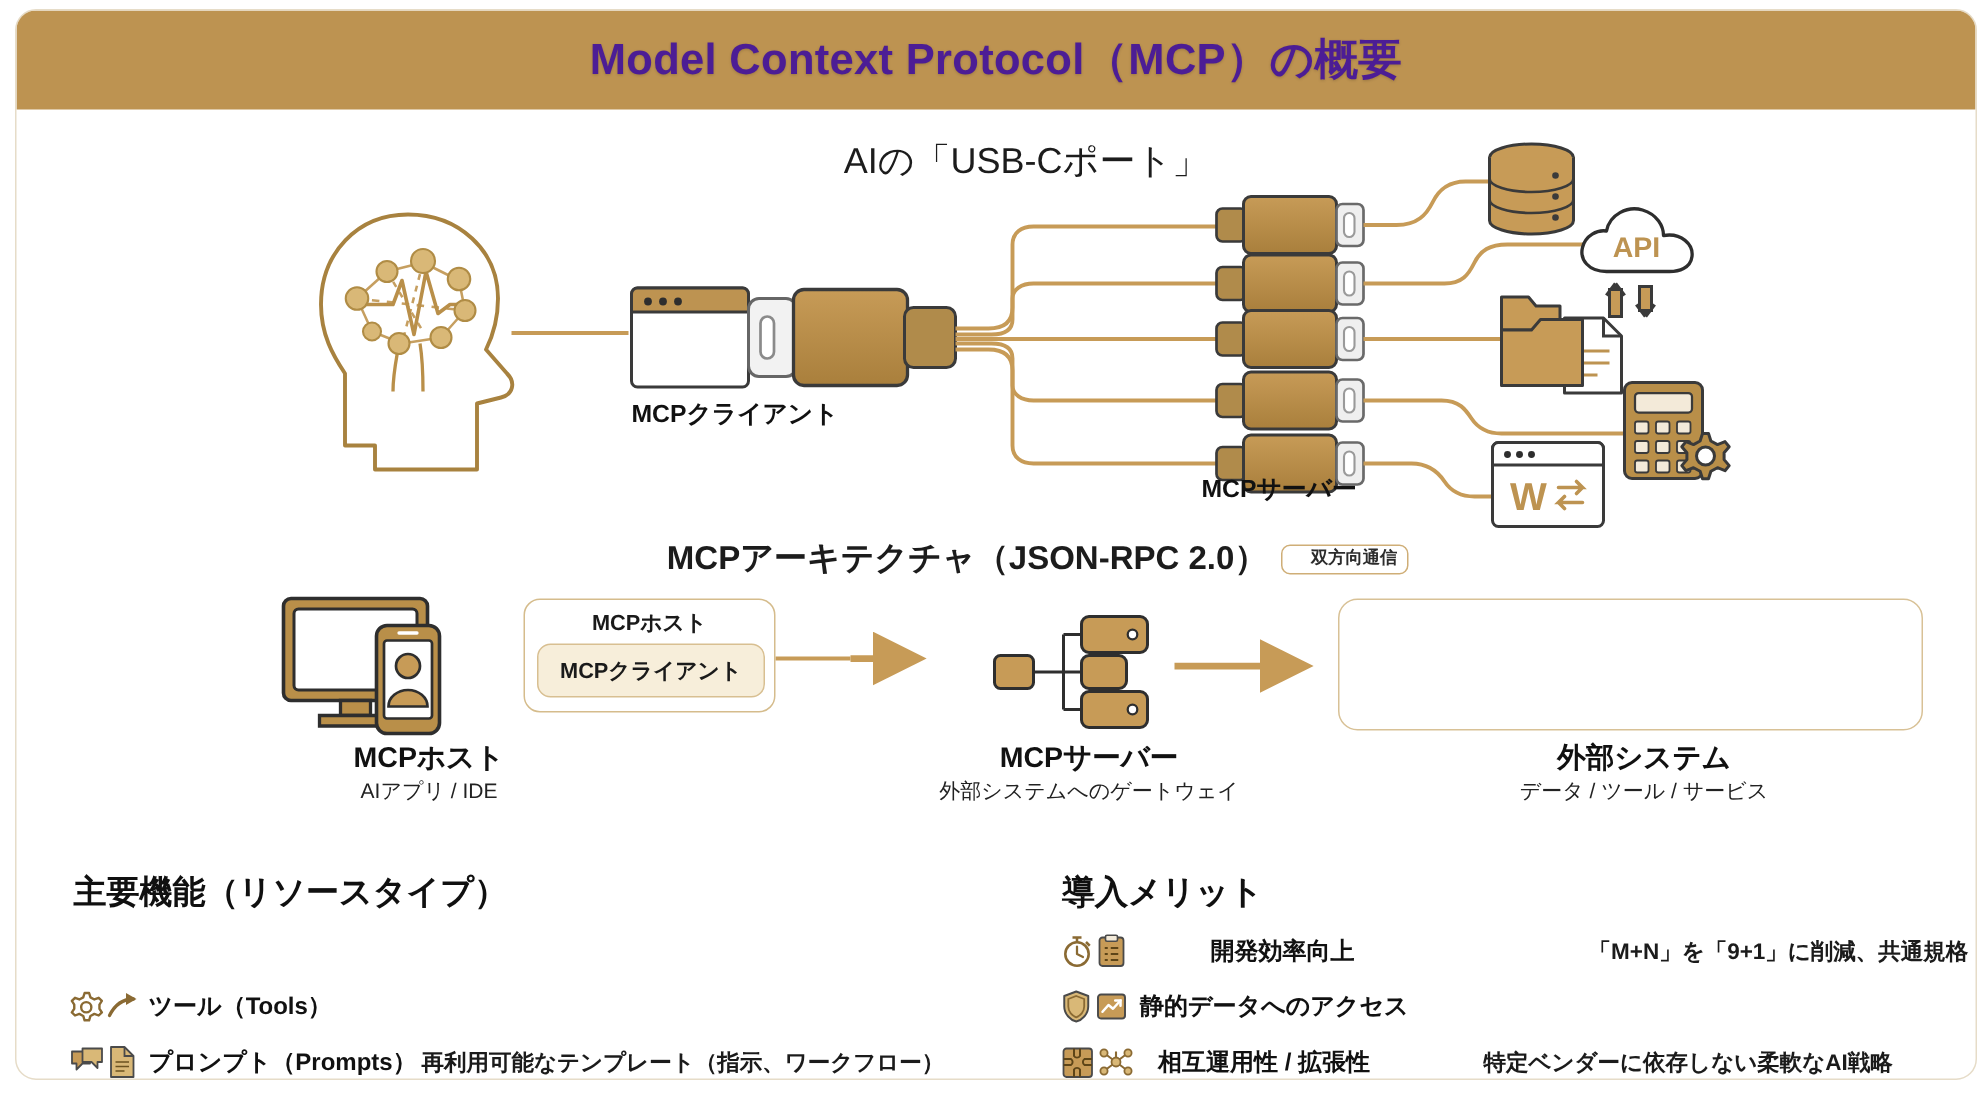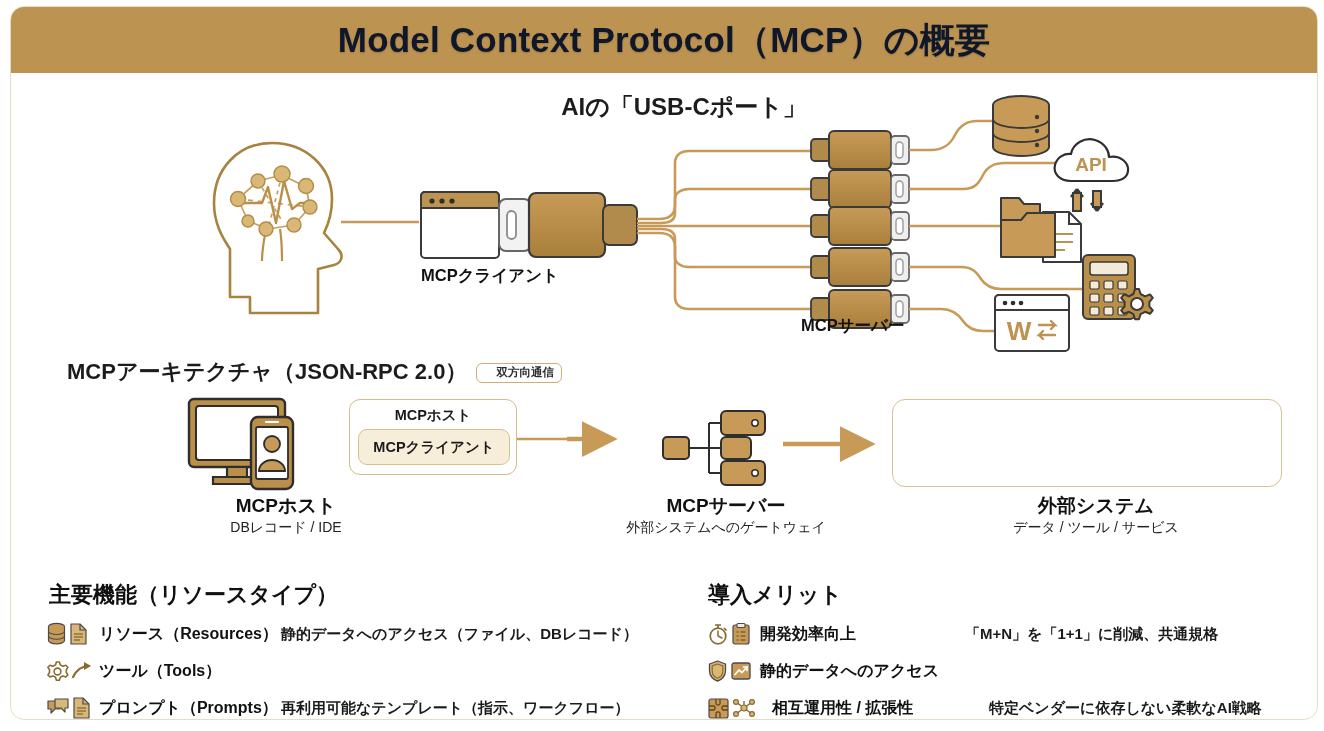--- a/index.html
+++ b/index.html
@@ -38,37 +38,37 @@
     left: 0;
     top: 0;
     width: 100%;
     height: 66px;
     background: #bd9351;
     display: flex;
     align-items: center;
     justify-content: center;
   }
   .header-title {
-    color: #0f172a;
-    font-size: 35px;
+    color: #4c1d95;
+    font-size: 29px;
     font-weight: bold;
     letter-spacing: 0.2px;
     text-shadow: 0 1px 2px rgba(0,0,0,0.18);
     white-space: nowrap;
   }
 
   
   .sec1-title {
     position: absolute;
     left: 0;
     top: 84px;
     width: 100%;
     text-align: center;
     font-size: 24px;
-    font-weight: bold;
+    font-weight: normal;
     color: #1c1c1c;
   }
   .sec1-title .inner { padding-left: 40px; }
 
   .svg-layer {
     position: absolute;
     left: 0; top: 0;
     width: 1308px;
     height: 714px;
     pointer-events: none;
@@ -82,21 +82,21 @@
   }
   .lbl-mcp-client { left: 410px; top: 258px; font-size: 16.5px; }
   .lbl-mcp-server-top { left: 790px; top: 308px; font-size: 16.5px; }
 
   
   .sec2-title {
     position: absolute;
     left: 0;
     top: 350px;
     width: 100%;
-    text-align: left;
+    text-align: center;
     font-size: 22px;
     font-weight: bold;
     color: #1c1c1c;
   }
   .sec2-title .row {
     display: inline-flex;
     align-items: center;
     gap: 9px;
     padding-left: 56px;
   }
@@ -220,21 +220,21 @@
     font-weight: bold;
     color: #1b1b1b;
   }
 
   
   .L1 { left: 36px; top: 613px; }
   .L2 { left: 36px; top: 650px; }
   .L3 { left: 36px; top: 687px; }
   .left-name  { width: 182px; display: inline-block; }
   
-  .R1 { left: 697px; top: 613px; }
+  .R1 { left: 697px; top: 613px; gap: 47px; }
   .R2 { left: 697px; top: 650px; }
   .R3 { left: 697px; top: 687px; gap: 12px; }
   .right-name { width: 205px; display: inline-block; }
 
   svg { display: block; overflow: visible; }
 </style>
 </head>
 <body>
 
 <div class="page">
@@ -522,52 +522,34 @@
 
     <div class="host-box">
       <div class="host-box-title">MCPホスト</div>
       <div class="client-chip">MCPクライアント</div>
     </div>
 
     <div class="ext-box"></div>
 
     <div class="node-label nl-host">
       <span class="main">MCPホスト</span>
-      <span class="sub">DBレコード / IDE</span>
+      <span class="sub">AIアプリ / IDE</span>
     </div>
     <div class="node-label nl-server">
       <span class="main">MCPサーバー</span>
       <span class="sub">外部システムへのゲートウェイ</span>
     </div>
     <div class="node-label nl-ext">
       <span class="main">外部システム</span>
       <span class="sub">データ / ツール / サービス</span>
     </div>
 
     <div class="col-title ct-left">主要機能（リソースタイプ）</div>
     <div class="col-title ct-right">導入メリット</div>
 
-    <div class="lrow L1">
-      <span class="icons">
-        <svg width="19" height="22" viewBox="0 0 19 22">
-          <ellipse cx="9.5" cy="3.6" rx="8" ry="3.2" fill="#c79b57" stroke="#4a4a4a" stroke-width="1.2"></ellipse>
-          <path d="M1.5,3.6 V17.6 a8,3.2 0 0 0 16,0 V3.6" fill="#c79b57" stroke="#4a4a4a" stroke-width="1.2"></path>
-          <path d="M1.5,8.3 a8,3.2 0 0 0 16,0 M1.5,13 a8,3.2 0 0 0 16,0" fill="none" stroke="#4a4a4a" stroke-width="1.1"></path>
-        </svg>
-        <svg width="17" height="22" viewBox="0 0 17 22">
-          <path d="M1,1 h9 l6,6 v14 h-15 z" fill="#d9b877" stroke="#4a4a4a" stroke-width="1.2" stroke-linejoin="round"></path>
-          <path d="M10,1 v6 h6" fill="none" stroke="#4a4a4a" stroke-width="1.2"></path>
-          <g stroke="#6b5220" stroke-width="1.1">
-              <path d="M4,11 h9 M4,14 h9 M4,17 h6"></path>
-            </g>
-        </svg>
-      </span>
-      <span class="name left-name">リソース（Resources）</span>
-      <span class="desc">静的データへのアクセス（ファイル、DBレコード）</span>
-    </div>
 
     <div class="lrow L2">
       <span class="icons">
         <svg width="21" height="21" viewBox="0 0 21 21">
           <path d="M9,1 h3 l0.9,2.9 l2.6,1.4 l2.9,-1.1 l2.1,2.1 l-1.6,2.4 l0,2.8 l1.6,2.4 l-2.1,2.1
                    l-2.9,-1.1 l-2.6,1.4 l-0.9,2.9 h-3 l-0.9,-2.9 l-2.6,-1.4 l-2.9,1.1 l-2.1,-2.1
                    l1.6,-2.4 l0,-2.8 l-1.6,-2.4 l2.1,-2.1 l2.9,1.1 l2.6,-1.4 z" fill="none" stroke="#8a6a33" stroke-width="1.6" stroke-linejoin="round" transform="translate(0.4,0)"></path>
           <circle cx="10.5" cy="10.5" r="3.4" fill="none" stroke="#8a6a33" stroke-width="1.6"></circle>
         </svg>
         <svg width="21" height="20" viewBox="0 0 21 20">
@@ -606,21 +588,21 @@
         </svg>
         <svg width="18" height="22" viewBox="0 0 18 22">
           <rect x="1" y="2" width="16" height="19" rx="2" fill="#c79b57" stroke="#4a4a4a" stroke-width="1.2"></rect>
           <rect x="5" y="0.5" width="8" height="4" rx="1" fill="#f3ead9" stroke="#4a4a4a" stroke-width="1.1"></rect>
           <g stroke="#5d4518" stroke-width="1.2">
             <path d="M4.5,9 h2 M8.5,9 h5 M4.5,13 h2 M8.5,13 h5 M4.5,17 h2 M8.5,17 h5"></path>
           </g>
         </svg>
       </span>
       <span class="name right-name">開発効率向上</span>
-      <span class="desc">「M+N」を「1+1」に削減、共通規格</span>
+      <span class="desc">「M+N」を「9+1」に削減、共通規格</span>
     </div>
 
     <div class="lrow R2">
       <span class="icons">
         <svg width="19" height="22" viewBox="0 0 19 22">
           <path d="M9.5,1 L17.5,4 V11 C17.5,16 13.5,20 9.5,21 C5.5,20 1.5,16 1.5,11 V4 Z" fill="#d9b877" stroke="#4a4a4a" stroke-width="1.3" stroke-linejoin="round"></path>
           <path d="M9.5,4 L14.8,6 V11 C14.8,14.6 12.2,17.3 9.5,18.2 C6.8,17.3 4.2,14.6 4.2,11 V6 Z" fill="none" stroke="#8a6a33" stroke-width="1.2"></path>
         </svg>
         <svg width="20" height="20" viewBox="0 0 20 20">
           <rect x="1" y="2" width="18" height="16" rx="2" fill="#c79b57" stroke="#4a4a4a" stroke-width="1.3"></rect>

